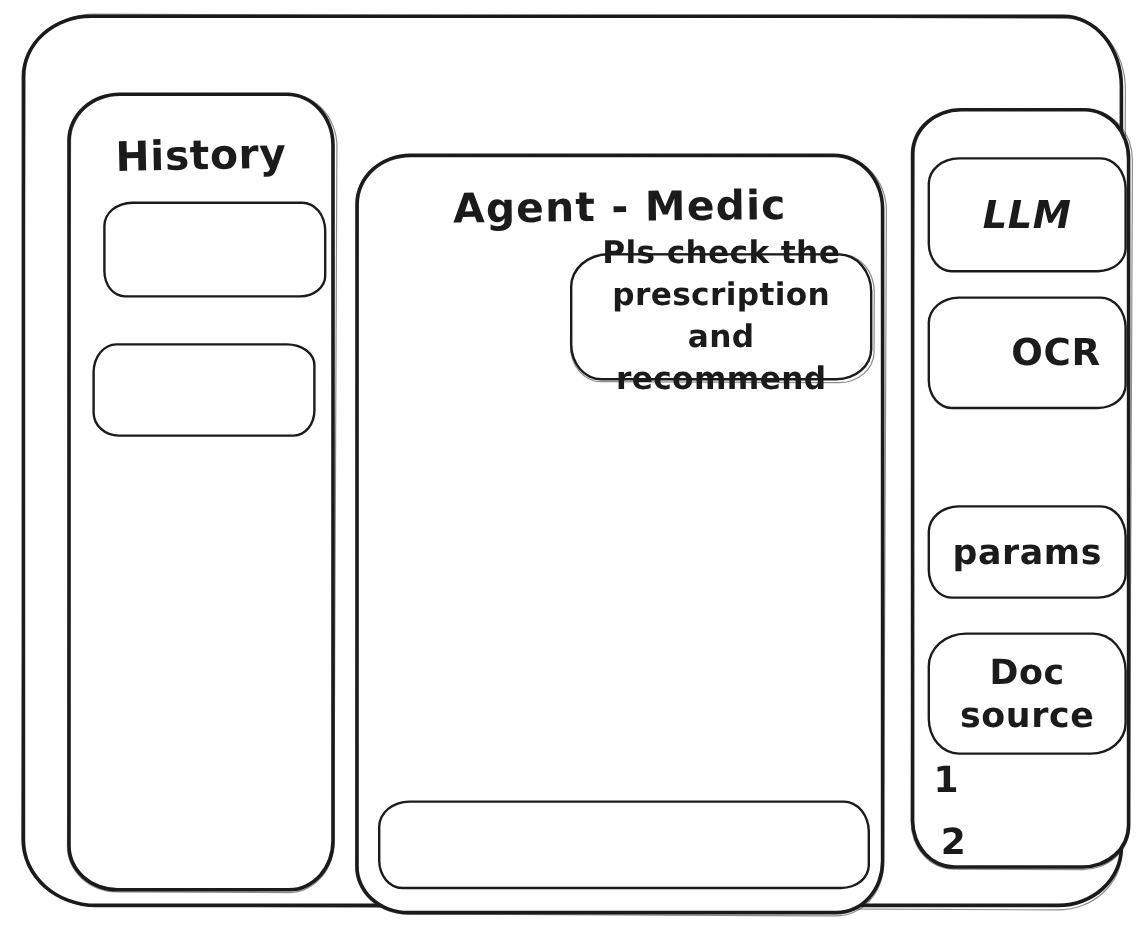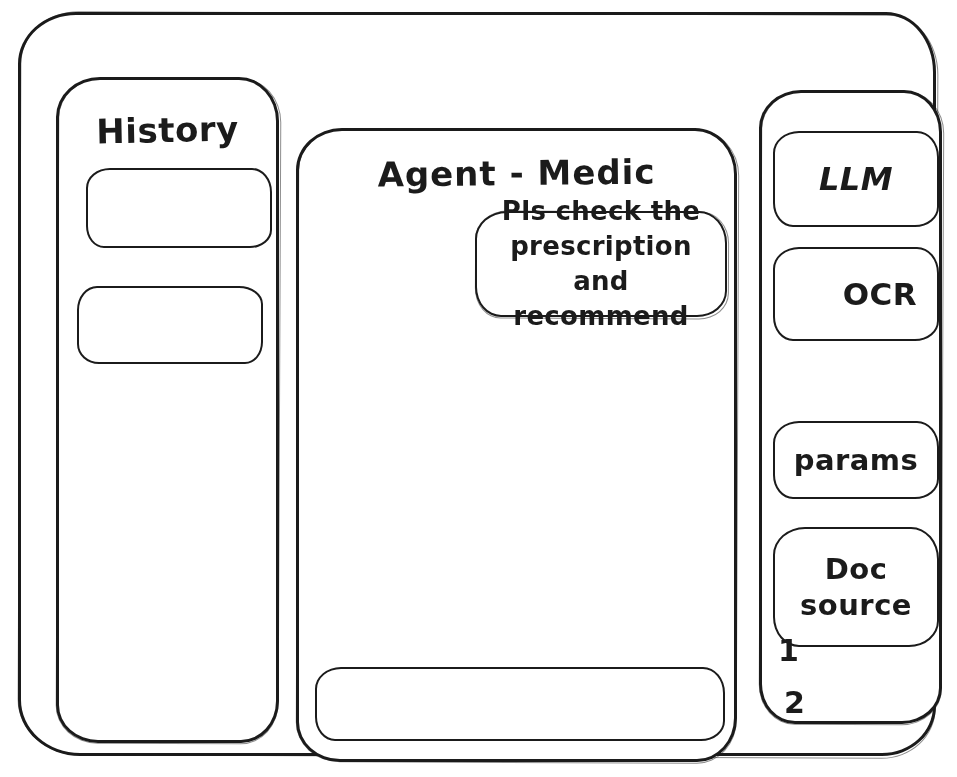--- a/index.html
+++ b/index.html
@@ -114,21 +114,21 @@
     background: #fff;
     display: flex; align-items: center; justify-content: center;
     font-family: "DejaVu Sans", sans-serif;
     font-weight: 600; letter-spacing: 0.5px; color: #1b1b1b;
     line-height: 1.25;
     cursor: pointer;
   }
   .tool-btn-llm    { top: 38px;  height: 96px;  font-size: 32px; font-style: italic; }
   .tool-btn-ocr    { top: 154px; height: 94px;  font-size: 31px; padding-left: 48px; }
   .tool-btn-params { top: 328px; height: 78px;  font-size: 29px; }
-  .tool-btn-doc    { top: 434px; height: 120px; font-size: 29px; padding: 6px 14px;
+  .tool-btn-doc    { top: 434px; height: 102px; font-size: 29px; padding: 6px 14px;
                      border-radius: 32px 28px 30px 26px / 28px 32px 26px 30px; }
   .doc-source-item {
     position: absolute;
     font-size: 30px; font-weight: 600;
     cursor: pointer;
   }
   .doc-source-1 { left: 16px; top: 540px; }
   .doc-source-2 { left: 22px; top: 592px; }
 </style>
 </head>

